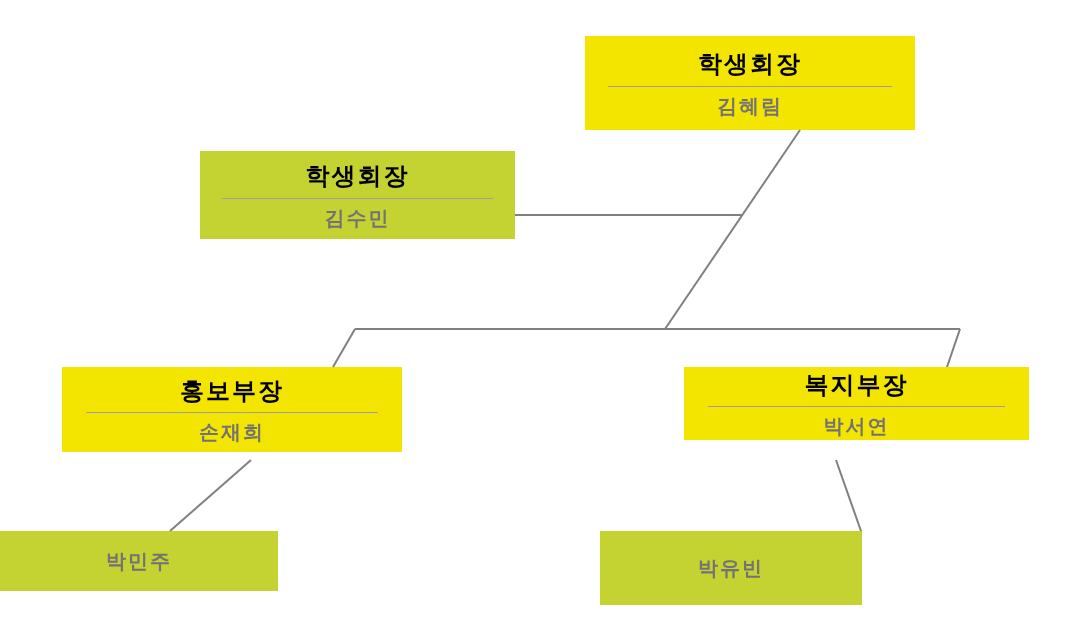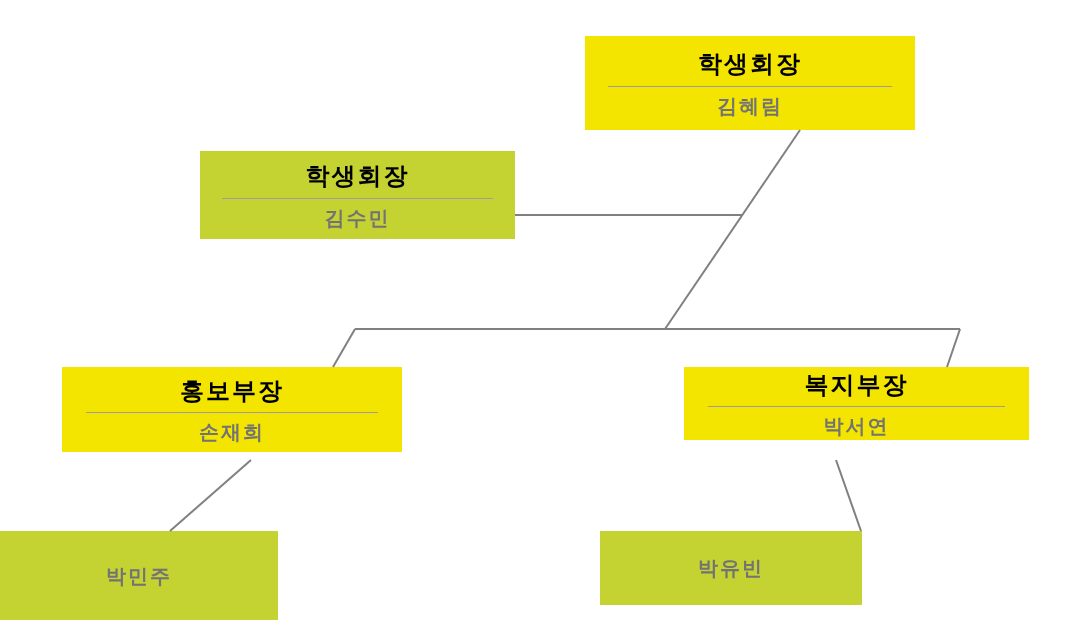--- a/index.html
+++ b/index.html
@@ -55,21 +55,21 @@
     font-weight: bold;
   }
   .node.leaf .name {
     font-weight: bold;
   }
   
   #node-president       { left: 585px; top: 36px;  width: 330px; height: 94px; }
   #node-general-affairs { left: 200px; top: 151px; width: 315px; height: 88px; }
   #node-pr              { left: 62px;  top: 367px; width: 340px; height: 85px; }
   #node-welfare         { left: 672px; top: 367px; width: 345px; height: 73px; margin-left: 12px; }
-  #node-member-pr       { left: 0px;   top: 531px; width: 278px; height: 89px; }
+  #node-member-pr       { left: 0px;   top: 531px; width: 278px; height: 60px; }
   #node-member-welfare  { left: 600px; top: 531px; width: 262px; height: 74px; }
 
   #connectors {
     position: absolute;
     left: 0; top: 0;
     width: 1072px;
     height: 643px;
     pointer-events: none;
   }
   #connectors line {

